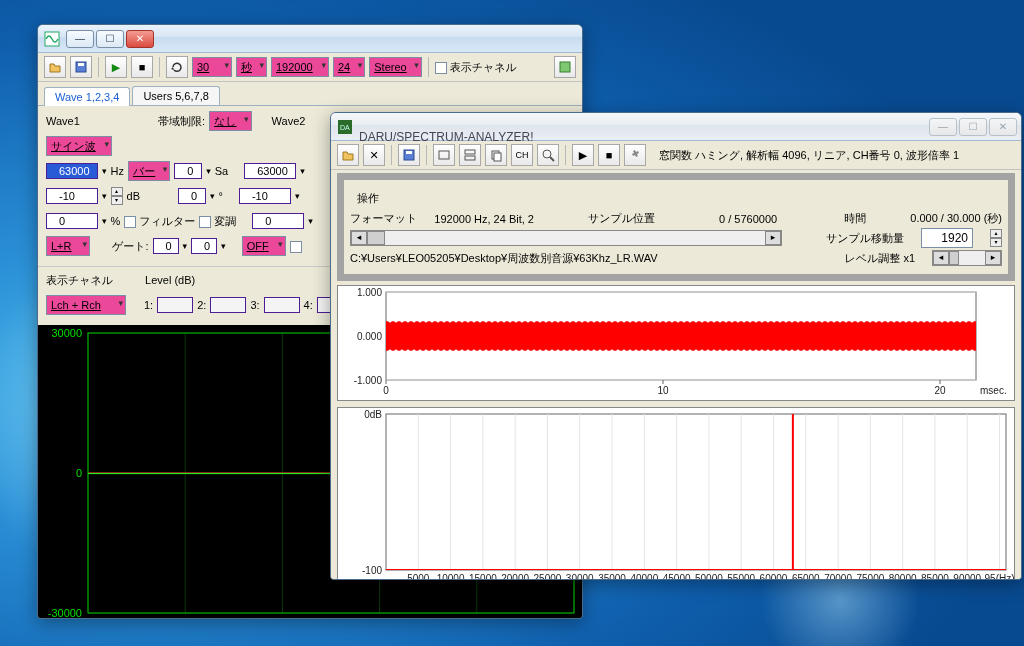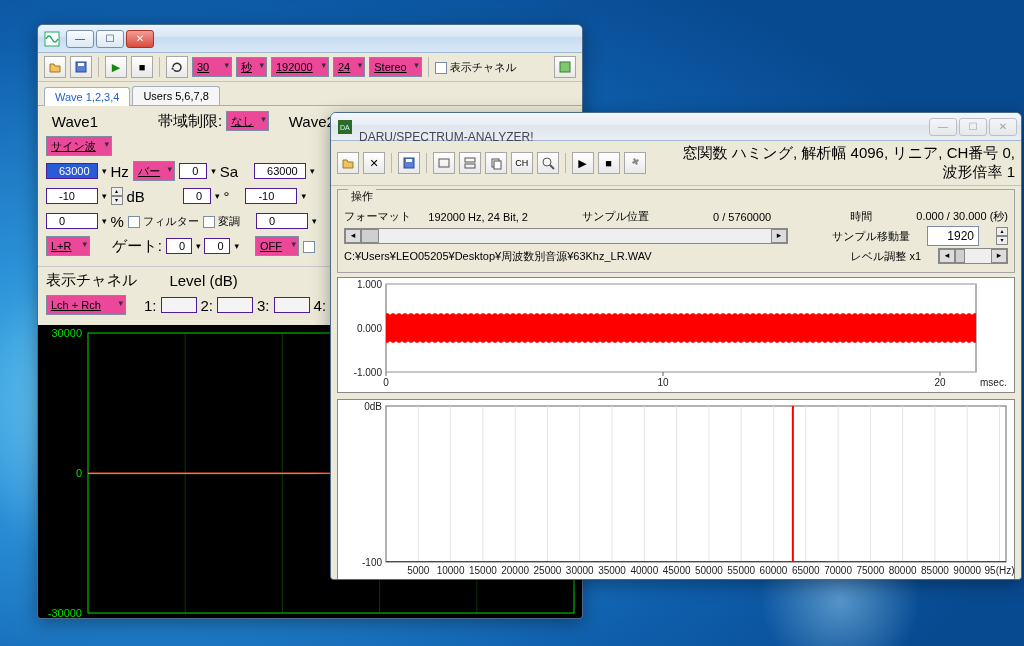--- a/index.html
+++ b/index.html
@@ -41,28 +41,28 @@
   .txt.sel-look { background:#2a5bd7; color:#fff;}
   .chk { width:12px; height:12px; border:1px solid #7a8fa5; background:#fff; display:inline-block; vertical-align:middle; margin-right:3px;}
   
   .tabs { display:flex; padding:4px 6px 0; background:#ece9d8; border-bottom:1px solid #9fb0c0;}
   .tab { padding:3px 10px; border:1px solid #9fb0c0; border-bottom:none; background:#f6f6f6; margin-right:2px;
          border-radius:3px 3px 0 0; font-size:11px;}
   .tab.active { background:#fff; color:#1a5fd0; position:relative; top:1px;}
   
   .panel { background:#ece9d8; padding:4px 8px 6px;}
   .row { display:flex; align-items:center; gap:4px; margin-bottom:3px; height:22px;}
-  .lbl { font-size:15px;text-align:right;}
+  .lbl { font-size:11px;}
   .spin { display:flex; flex-direction:column; width:12px;}
   .spin span{ height:9px; border:1px solid #888; background:#eee; font-size:6px; text-align:center; line-height:7px;}
   
   .osc { background:#000; position:relative;}
   
   .sa-body { padding:3px 6px 6px; background:#ece9d8;}
-  .sa-group { border:1px solid #a3a3a3; padding:0 6px 6px; background:#ece9d8; margin-bottom:4px;}
+  .sa-group { border:7px solid #a3a3a3; padding:12px 6px 6px; background:#ece9d8; margin-bottom:4px;}
   .sa-group>.legend{ font-size:11px; margin:-10px 0 3px 4px; background:#ece9d8; display:inline-block; padding:0 3px;}
   .sa-row { display:flex; align-items:center; gap:17px; font-size:11px; margin:2px 0;}
   .hscroll { height:16px; border:1px solid #888; background:#efefef; display:flex; align-items:center;}
   .hscroll .arrow{ width:16px; height:14px; border:1px solid #888; background:#ddd; text-align:center; font-size:9px;}
   .hscroll .track{ flex:1; position:relative; height:14px;}
   .hscroll .thumb{ position:absolute; top:0; height:14px; background:#cfcfcf; border:1px solid #888;}
   .numbox { height:20px; border:1px solid #7a8fa5; background:#fff; text-align:right; padding:0 4px; font-size:12px;
             display:inline-flex; align-items:center; min-width:52px; justify-content:flex-end;}
   .plotbox { background:#fff; border:1px solid #888;}
   .axis-label{ font-size:10px; fill:#222;}
@@ -343,21 +343,21 @@
         </svg>
     </div>
     <div class="tbsep"></div>
     <div class="tbtn">▶</div>
     <div class="tbtn">■</div>
     <div class="tbtn">
       <svg width="14" height="14">
           <path d="M7 2l1 2 2-1 1 2-2 1 1 2-2 1-1-2-2 1-1-2 2-1-1-2 2-1z" fill="#888"></path>
         </svg>
     </div>
-    <span class="lbl" style="margin-left:16px">窓関数 ハミング, 解析幅 4096, リニア, CH番号 0, 波形倍率 1</span>
+    <span class="lbl" style="margin-left:9px">窓関数 ハミング, 解析幅 4096, リニア, CH番号 0, 波形倍率 1</span>
   </div>
 
   <div class="sa-body">
     <div class="sa-group">
       <div class="legend">操作</div>
       <div class="sa-row">
         <span>フォーマット</span>
         <span>192000 Hz, 24 Bit, 2</span>
         <span style="width:20px"></span>
         <span>サンプル位置</span>

